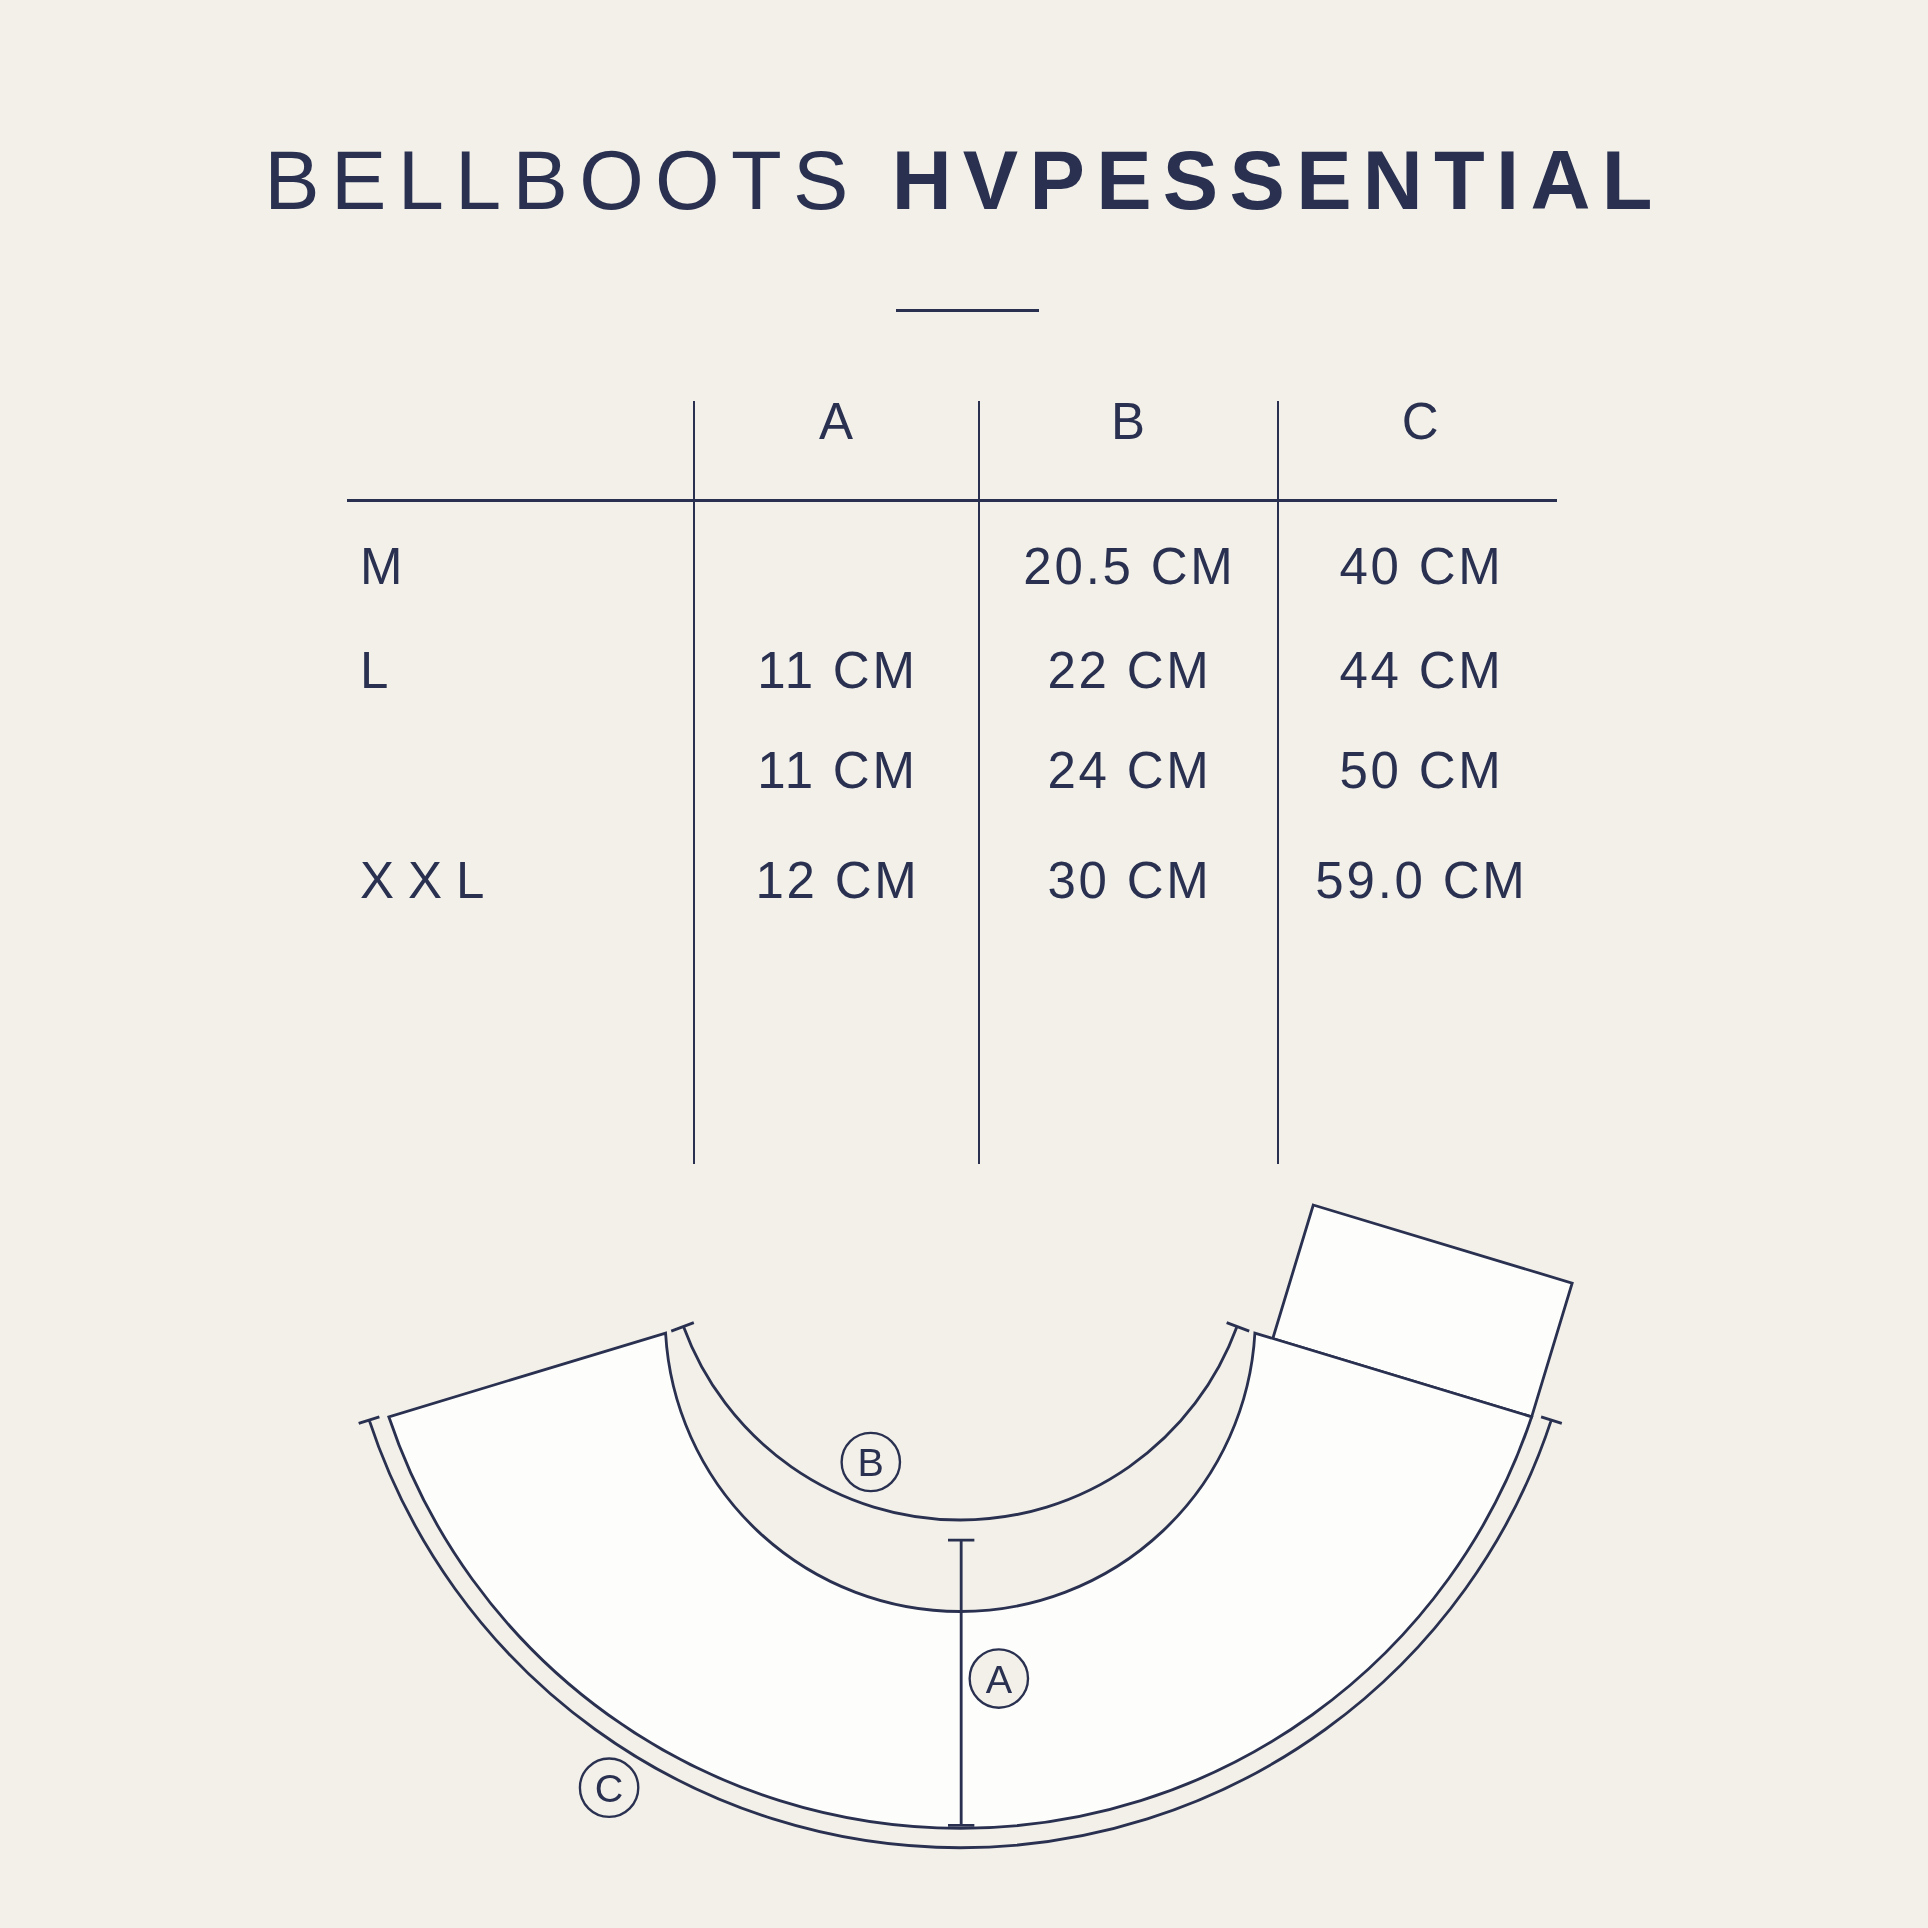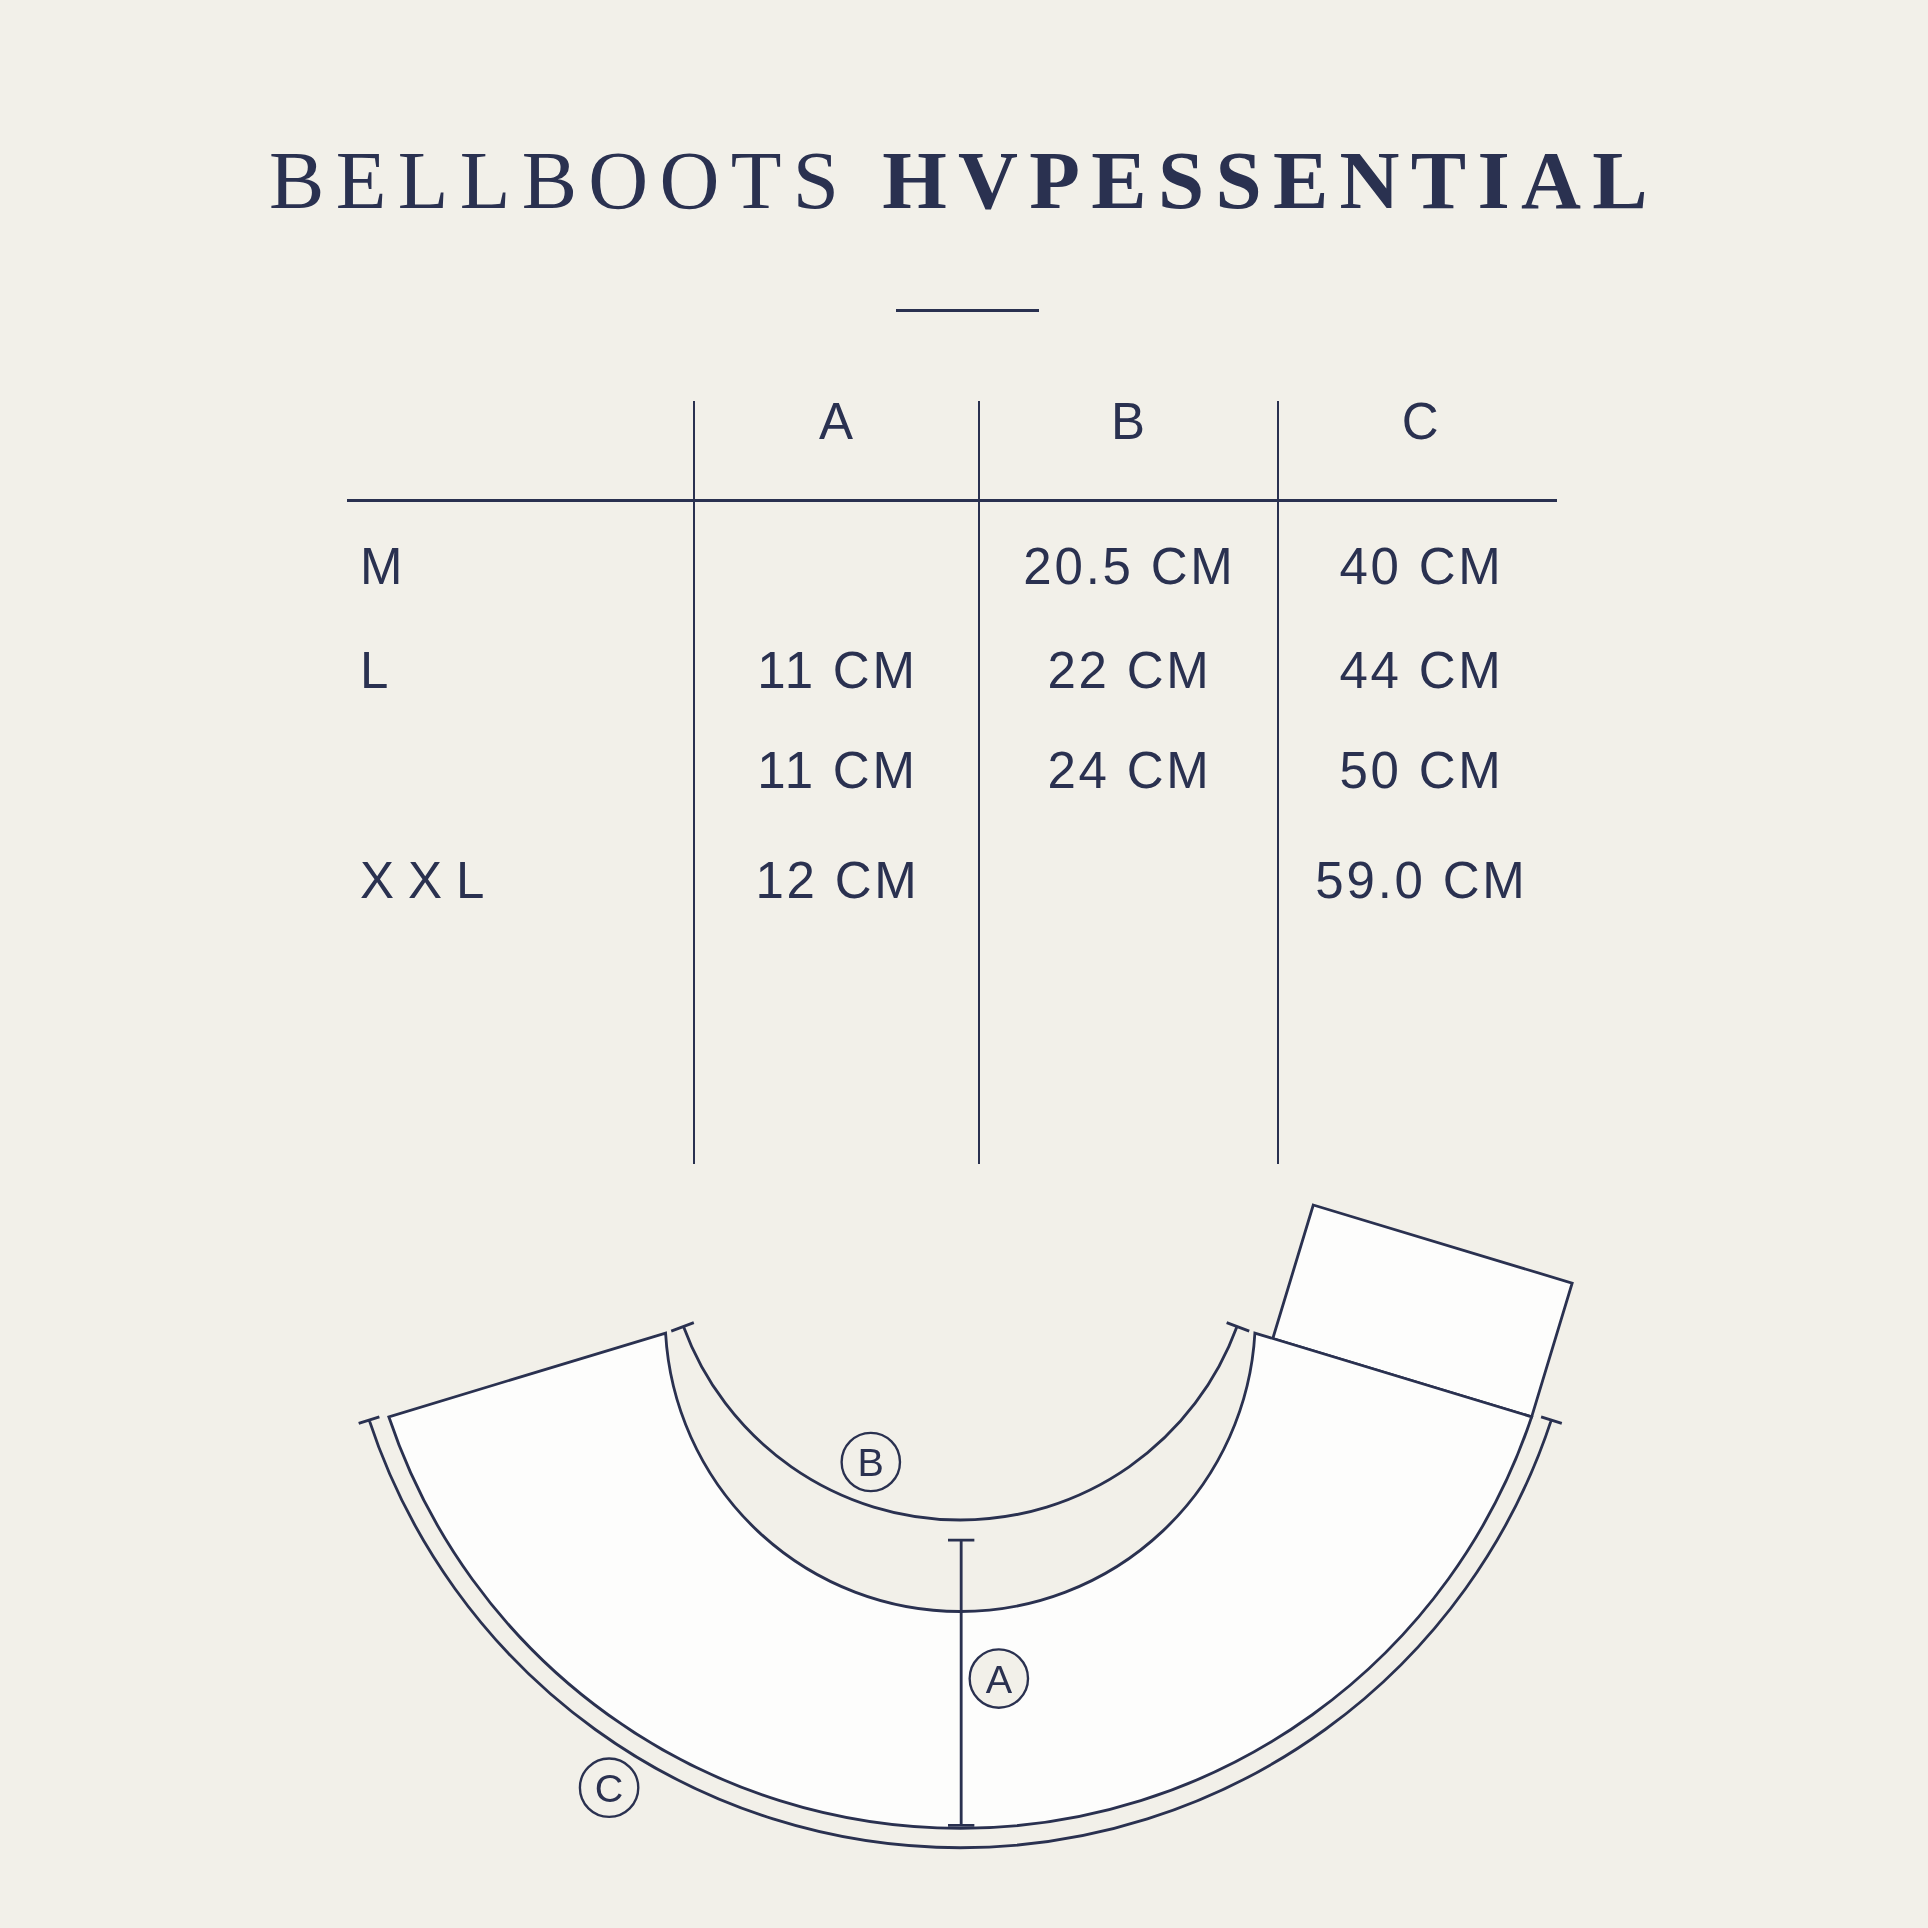--- a/index.html
+++ b/index.html
@@ -6,21 +6,21 @@
   .page{
     position:relative;width:1928px;height:1928px;overflow:hidden;
     background:var(--background,#f2f0e9);
     color:var(--ink,#2a3150);
     font-family:"Liberation Sans",sans-serif;
   }
   
   .title{
     position:absolute;top:139px;left:0;width:100%;
     margin:0;text-align:center;white-space:nowrap;
-    font-size:83px;line-height:83px;font-weight:400;letter-spacing:11.3px;font-family:Liberation Serif, serif;
+    font-size:83px;line-height:83px;font-weight:400;letter-spacing:11.3px;
   }
   .title .brand{margin-right:32px;}
   .title .product{font-weight:700;}
   .divider{
     position:absolute;left:896px;top:309px;width:143px;height:2.8px;
     background:var(--ink,#2a3150);
   }
   
   .vline{position:absolute;top:401px;height:763px;width:1.9px;background:var(--ink,#2a3150);}
   .vl-1{left:693px}.vl-2{left:978px}.vl-3{left:1277px}
@@ -68,20 +68,21 @@
   <div class="cell row-1 col-a">11 CM</div>
   <div class="cell row-1 col-b">22 CM</div>
   <div class="cell row-1 col-c">44 CM</div>
 
   <div class="cell row-2 col-a">11 CM</div>
   <div class="cell row-2 col-b">24 CM</div>
   <div class="cell row-2 col-c">50 CM</div>
 
   <div class="cell row-3 col-size">XXL</div>
   <div class="cell row-3 col-a">12 CM</div>
+  <div class="cell row-3 col-b">30 CM</div>
   <div class="cell row-3 col-c">59.0 CM</div>
 
   <svg class="diagram" width="1928" height="1928" viewBox="0 0 2048 2048">
 
     <polygon class="shape" points="1395,1280 1670,1363 1627,1505 1352,1422"></polygon>
 
     <path class="shape" d="M413 1505 A640 640 0 0 0 1627 1505 L1333 1416 A313.5 313.5 0 0 1 707 1416 Z" style="stroke-linejoin:miter"></path>
 
     <path class="line" d="M713 1414 L737 1405 M726 1409 A313 313 0 0 0 1314 1409 M1303 1405 L1327 1414"></path>
 

